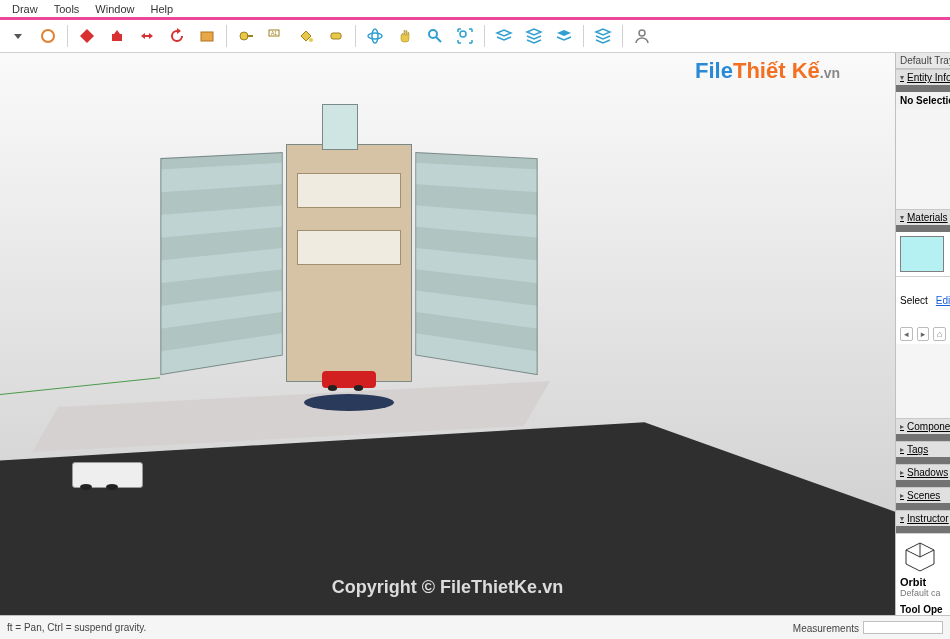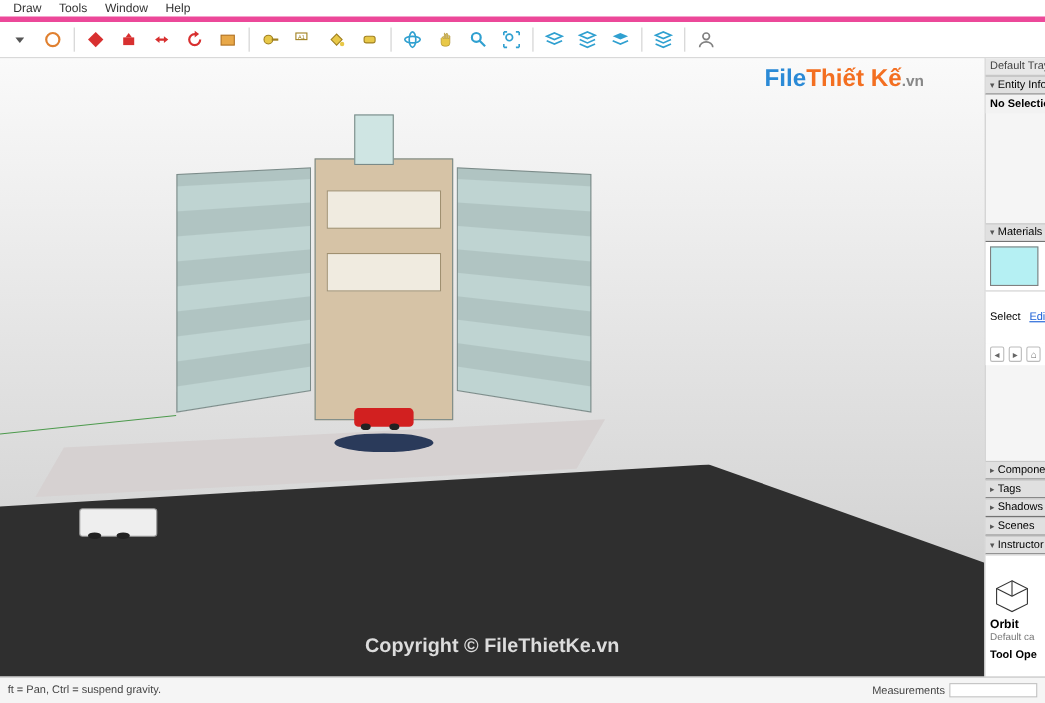--- a/index.html
+++ b/index.html
@@ -8,21 +8,21 @@
       font-size: 11px;
       background: #f0f0f0;
       width: 950px;
       height: 639px;
       overflow: hidden;
       position: relative;
     }
     .menu-bar {
       height: 20px;
       background: #fff;
-      border-bottom: 5px solid #ec4899;
+      border-bottom: 3px solid #ec4899;
       display: flex;
       align-items: center;
       padding: 0 4px;
     }
     .menu-item {
       padding: 2px 8px;
       cursor: pointer;
       color: #333;
     }
 
@@ -213,29 +213,30 @@
       border-bottom: 1px solid #c0c0c0;
       padding: 2px 4px;
       font-size: 10px;
       color: #444;
       white-space: nowrap;
       overflow: hidden;
     }
     .tray-panel-header {
       background: #e0e0e0;
       border-top: 1px solid #c8c8c8;
-      border-bottom: 1px solid #737373;
+      border-bottom: 7px solid #737373;
       padding: 2px 4px;
       font-size: 10px;
       display: flex;
       align-items: center;
       gap: 3px;
       white-space: nowrap;
       overflow: hidden;
       cursor: pointer;
+      text-decoration: underline;
     }
     .tray-panel-header::before {
       content: "▸";
       font-size: 8px;
       color: #555;
     }
     .tray-panel-header.open::before { content: "▾"; }
     .no-selection {
       font-size: 10px;
       font-weight: bold;
@@ -265,21 +266,21 @@
     .select-row a { color:#1a5fd6; text-decoration:underline; cursor:pointer; }
     .nav-icons {
       display:flex;
       gap:4px;
       padding:3px 4px;
       background:#fff;
     }
     .nav-icons span { width:14px; height:14px; border:1px solid #bbb; border-radius:2px; font-size:9px; display:flex; align-items:center; justify-content:center; color:#666; cursor:pointer; }
     .tray-gap { flex: 1; }
     .orbit-section {
-      padding: 20px 4px;
+      padding: 6px 4px;
       background:#fff;
       border-top:1px solid #d0d0d0;
     }
     .orbit-title { font-weight:bold; font-size:11px; }
     .orbit-sub { font-size:9px; color:#777; }
     .tool-op { font-weight:bold; font-size:10px; margin-top:6px; }
 
     .status-bar {
       position: absolute;
       left: 0; right: 0; bottom: 0;

